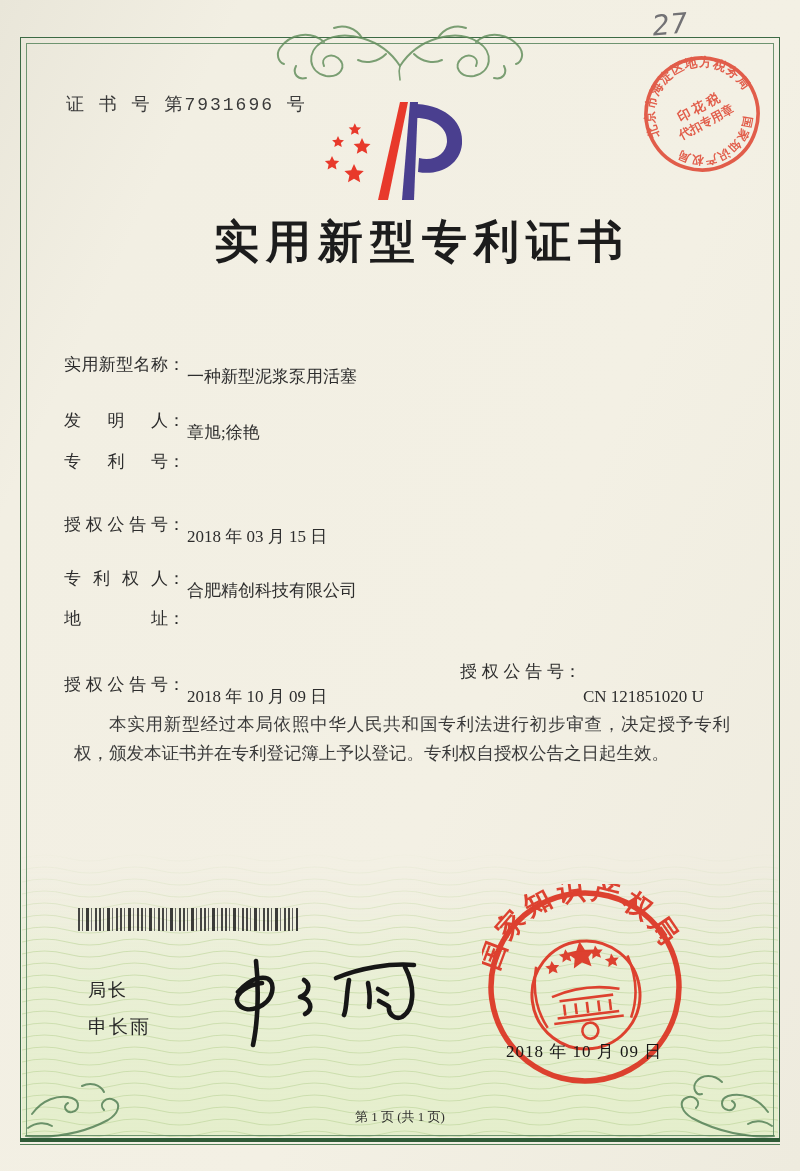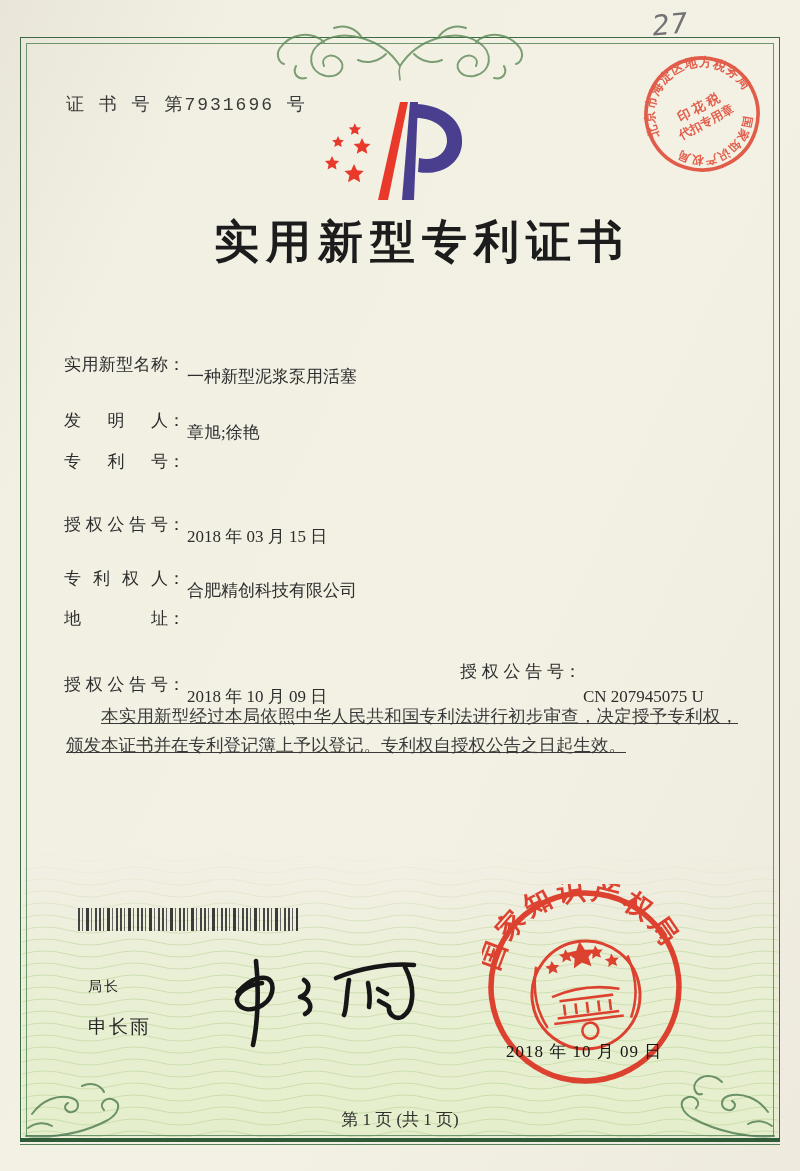--- a/index.html
+++ b/index.html
@@ -22,30 +22,30 @@
              font-family:"DejaVu Sans","Liberation Sans",sans-serif;
              transform:rotate(-5deg) skewX(-10deg);opacity:.8;}
   .row{left:64px;display:flex;align-items:center;font-size:17px;line-height:27px;color:#2d2d2d;}
   .flabel{display:inline-block;width:104px;text-align:justify;text-align-last:justify;flex:0 0 104px;}
   .colon{flex:0 0 auto;}
   .fvalue{margin-left:2px;margin-top:25px;}
   .addr-value{width:496px;}
   .grant-right{position:absolute;left:396px;top:0;display:flex;font-size:17px;line-height:27px;}
   .body-text{left:58px;top:694px;width:688px;font-size:17.5px;line-height:29.3px;
              color:#3a3a3a;text-align:justify;}
-  .body-text p{margin:8px;text-indent:2em;text-decoration:underline;}
+  .body-text p{margin:16px;text-indent:2em;}
   .barcode{left:78px;top:908px;width:220px;height:23px;opacity:.88;
     background:repeating-linear-gradient(90deg,
       #2e2e2e 0 2px,transparent 2px 4px,#4a4a4a 4px 5px,transparent 5px 8px,
       #222 8px 11px,transparent 11px 13px,#555 13px 14px,transparent 14px 17px,
       #2e2e2e 17px 19px,transparent 19px 21px);}
-  .signoff-title{left:88px;top:978px;font-size:14px;letter-spacing:2px;color:#262626;}
+  .signoff-title{left:88px;top:978px;font-size:18px;letter-spacing:2px;color:#262626;}
   .signoff-name{left:88px;top:1014px;font-size:19px;letter-spacing:2px;color:#262626;}
   .seal-date{left:506px;top:1040px;font-size:17px;letter-spacing:1px;color:#161616;z-index:6;}
-  .footer{left:0;top:1108px;width:800px;text-align:center;font-size:17px;color:#30302e;}
+  .footer{left:0;top:1108px;width:800px;text-align:center;font-size:13px;color:#30302e;}
   .guilloche{left:22px;top:852px;width:756px;height:285px;
     -webkit-mask-image:linear-gradient(to bottom,transparent,#000 32%);
     mask-image:linear-gradient(to bottom,transparent,#000 32%);}
   svg{display:block;}
 </style>
 </head>
 <body>
 
 <div id="page">
 
@@ -148,21 +148,21 @@
     <span class="flabel">地址</span>
       <span class="colon">：</span>
   </div>
   <div class="abs row" style="top:658px;width:712px">
     <span class="flabel">授权公告号</span>
       <span class="colon">：</span>
     <span class="fvalue">2018 年 10 月 09 日</span>
     <span class="grant-right">
       <span class="flabel">授权公告号</span>
         <span class="colon">：</span>
-      <span class="fvalue">CN 207945075 U</span>
+      <span class="fvalue">CN 121851020 U</span>
     </span>
   </div>
 
   <div class="abs body-text">
     <p>本实用新型经过本局依照中华人民共和国专利法进行初步审查，决定授予专利权，颁发本证书并在专利登记簿上予以登记。专利权自授权公告之日起生效。</p>
   </div>
 
   <div class="abs barcode"></div>
 
   <div class="abs signoff-title">局长</div>

